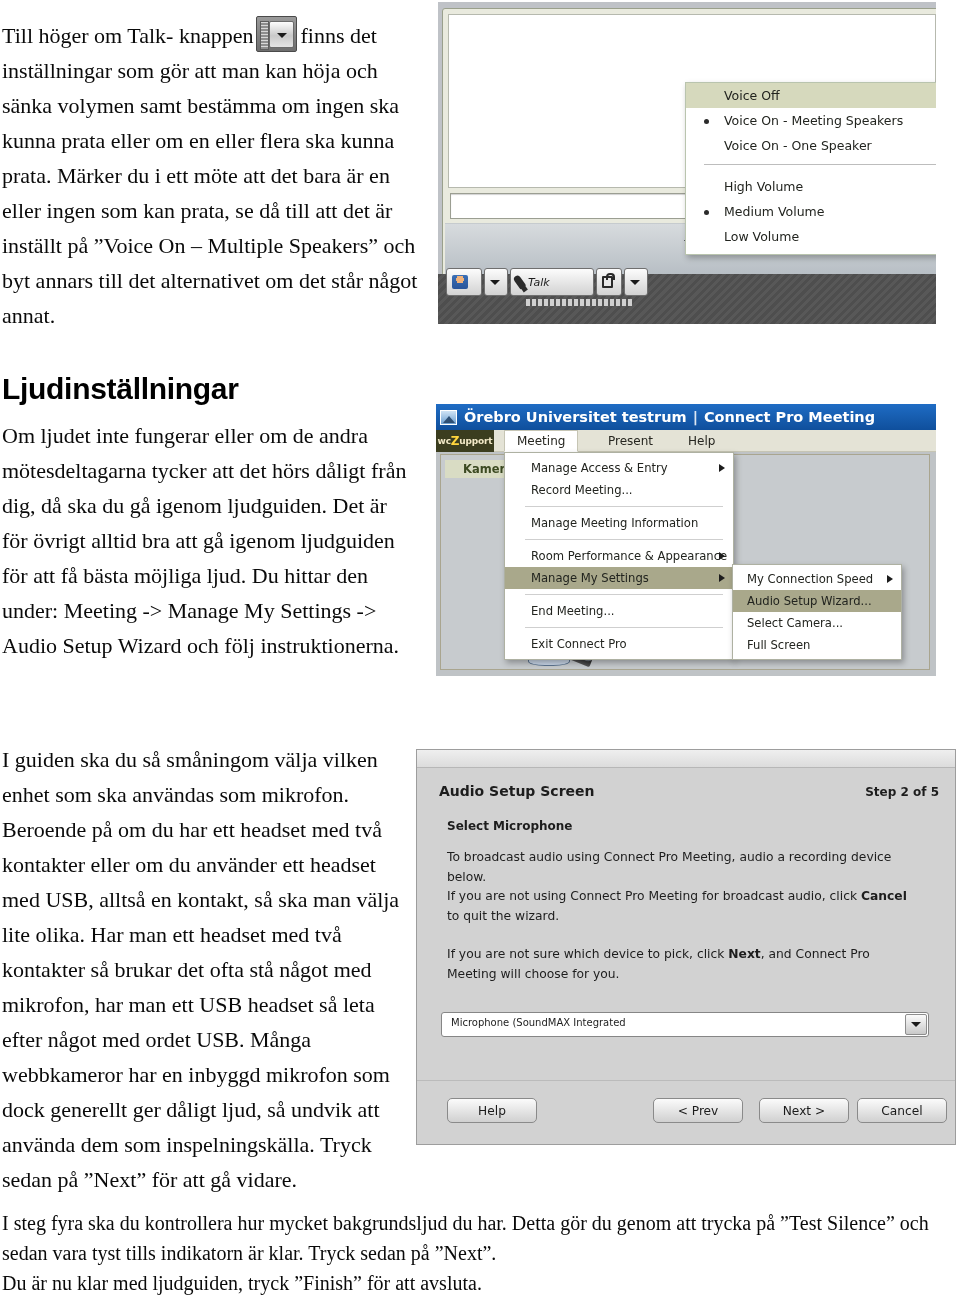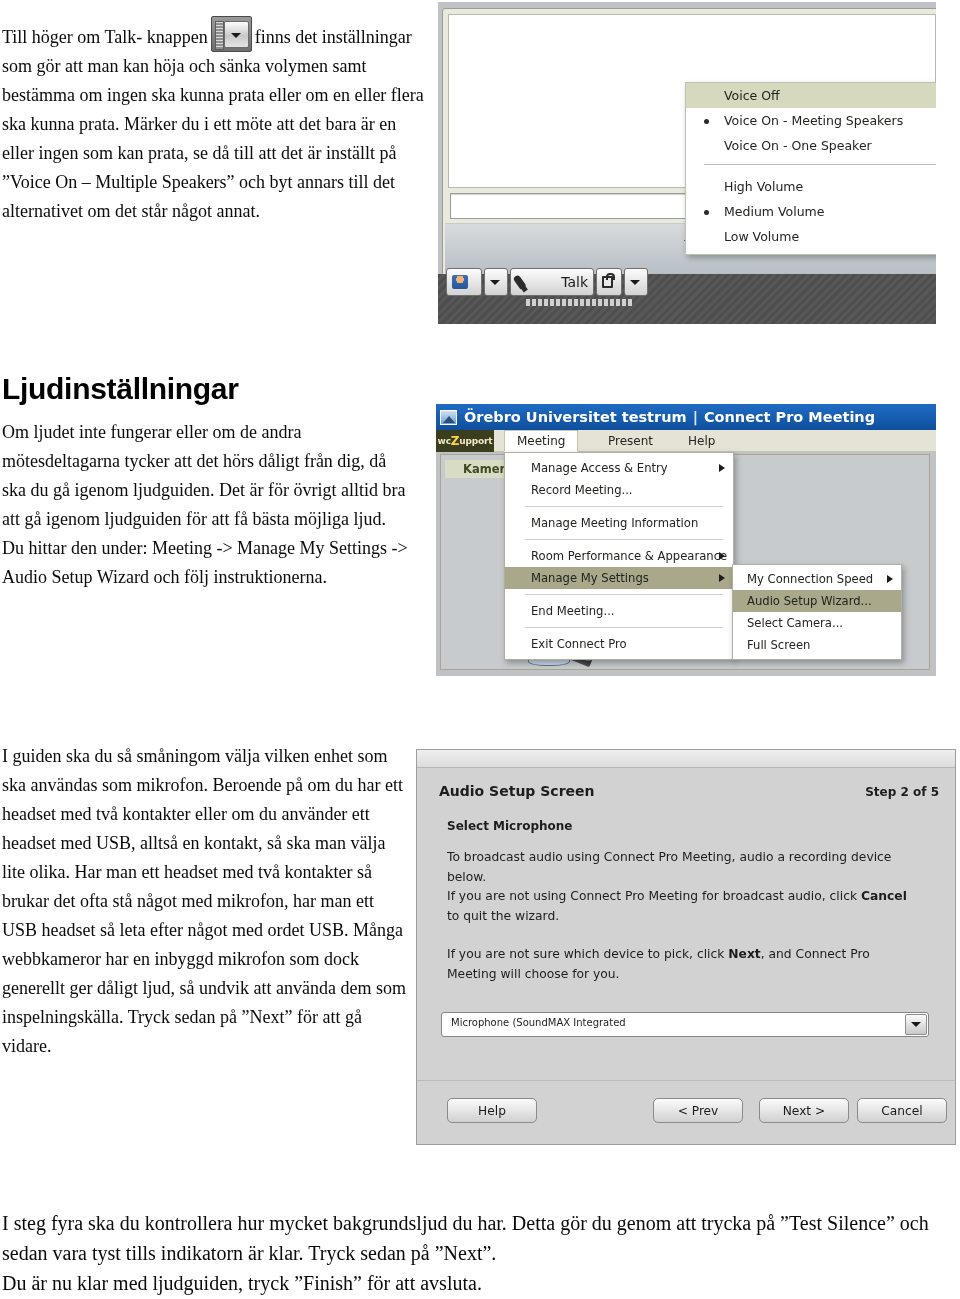--- a/index.html
+++ b/index.html
@@ -11,22 +11,22 @@
     width: 960px; height: 1299px;
     position: relative;
     font-family: "Liberation Serif", serif;
     color: #000;
     overflow: hidden;
   }
 
   
   .doc-text {
     font-family: "Liberation Serif", serif;
-    font-size: 18px;
-    line-height: 29px;
+    font-size: 22px;
+    line-height: 35px;
     color: #0a0a0a;
   }
   .doc-text p { margin: 0; }
 
   
   #block-intro {
     position: absolute;
     left: 2px; top: 16px;
     width: 424px;
   }
@@ -177,24 +177,25 @@
     position: absolute;
     left: 8px; bottom: 28px;
     height: 28px;
     display: flex;
     align-items: stretch;
   }
   #shot-voice .tb-btn {
     background: linear-gradient(#fcfcfc, #d2d2d2);
     border: 1px solid #6f6f6f;
     border-radius: 3px;
-    display: flex; align-items: center; justify-content: space-between;
-    font-size: 14px; color: #1b1b1b;
+    display: flex; align-items: center; justify-content: flex-start;
+    font-size: 11px; color: #1b1b1b;
     margin-right: 2px;
     padding: 0 5px;
+    font-style: italic;
   }
   #shot-voice .tb-person { width: 36px; }
   #shot-voice .tb-arrow  { width: 24px; }
   #shot-voice .tb-talk   { width: 84px; gap: 5px; }
   #shot-voice .tb-lock   { width: 26px; }
   #shot-voice .tb-arrow2 { width: 24px; }
   .mini-caret {
     width: 0; height: 0;
     border-left: 5px solid transparent;
     border-right: 5px solid transparent;

